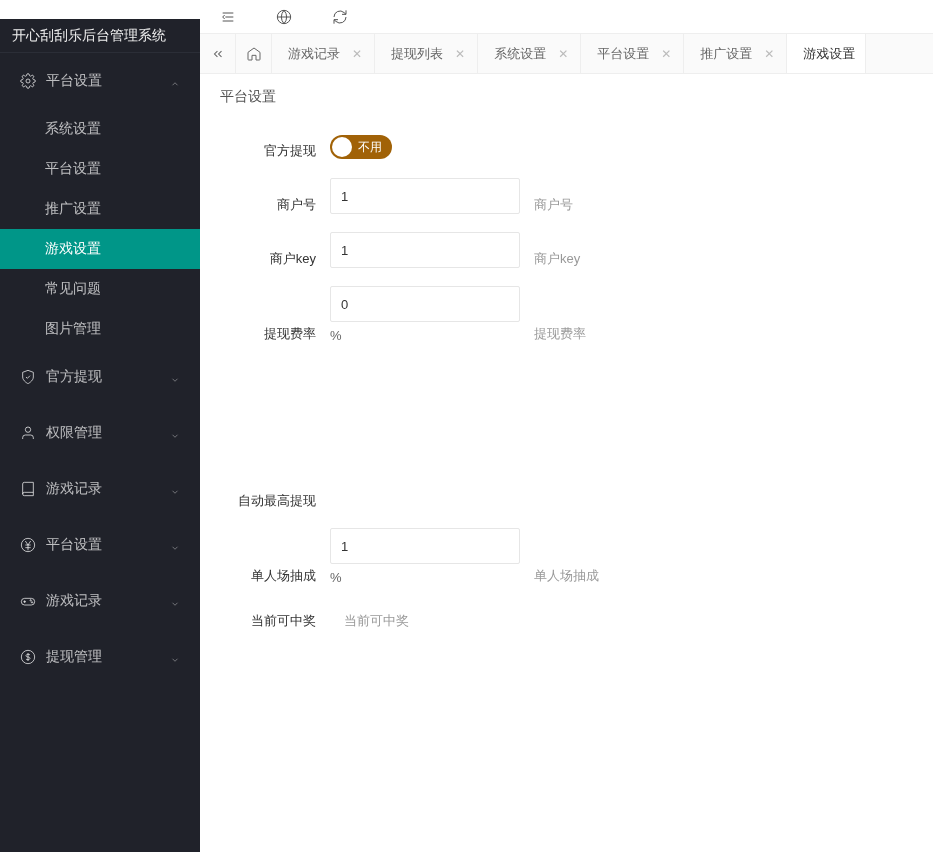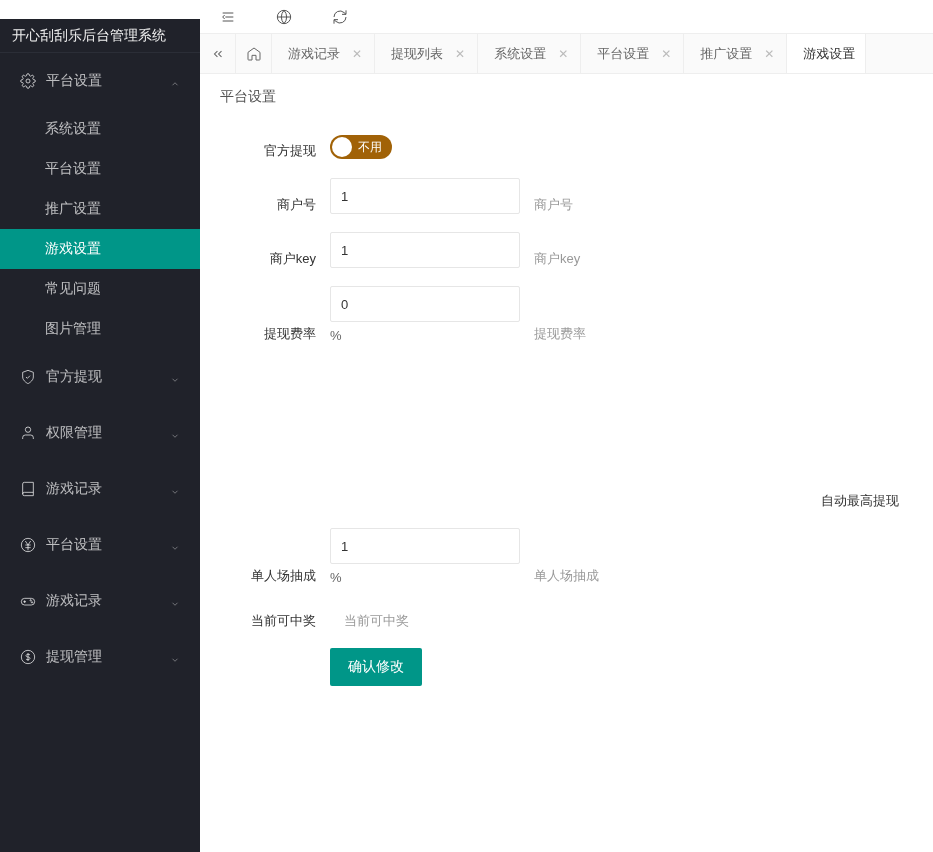--- a/index.html
+++ b/index.html
@@ -34,21 +34,21 @@
 .tab-home svg { stroke: #666; fill: none; stroke-width: 1.5; }
 .tab { display: flex; align-items: center; padding: 0 10px 0 16px; border-right: 1px solid #eee; cursor: pointer; color: #666; font-size: 13px; gap: 10px; }
 .tab.active { background: #fff; color: #333; }
 .tab .close { color: #bbb; font-size: 12px; padding: 2px; }
 
 
 .content { flex: 1; padding: 14px 20px 20px; overflow: auto; }
 .page-title { font-size: 14px; color: #555; margin-bottom: 24px; }
 
 .form-row { display: flex; align-items: flex-end; margin-bottom: 18px; }
-.form-row.big-gap { margin-top: 140px; flex-direction: column; }
+.form-row.big-gap { margin-top: 140px; }
 .form-label { width: 110px; text-align: right; padding-right: 14px; padding-top: 9px; color: #333; font-size: 13px; line-height: 1.4; }
 .form-control { width: 190px; }
 .form-control input[type="text"] { width: 100%; height: 36px; border: 1px solid #e6e6e6; padding: 0 10px; font-size: 13px; color: #333; border-radius: 2px; }
 .form-hint { margin-left: 14px; padding-top: 9px; color: #999; font-size: 13px; }
 .form-suffix { margin-top: 6px; color: #666; font-size: 13px; }
 
 
 .switch { display: inline-flex; align-items: center; height: 24px; min-width: 56px; background: #a16207; border-radius: 20px; padding: 2px 10px 2px 2px; position: relative; cursor: pointer; margin-top: 5px; }
 .switch .knob { width: 20px; height: 20px; background: #fff; border-radius: 50%; }
 .switch .sw-text { margin-left: 6px; color: #fff; font-size: 12px; }
@@ -297,22 +297,16 @@
         <div class="form-hint">单人场抽成</div>
       </div>
 
 
 
       <div class="form-row">
         <div class="form-label">当前可中奖</div>
         <div class="form-hint">当前可中奖</div>
       </div>
 
-      <div class="form-row">
-        <div class="form-label"></div>
-        <div class="form-control">
-          <button class="btn-primary">确认修改</button>
-        </div>
-      </div>
 
     </div>
   </div>
 </div>
 
 </body></html>

